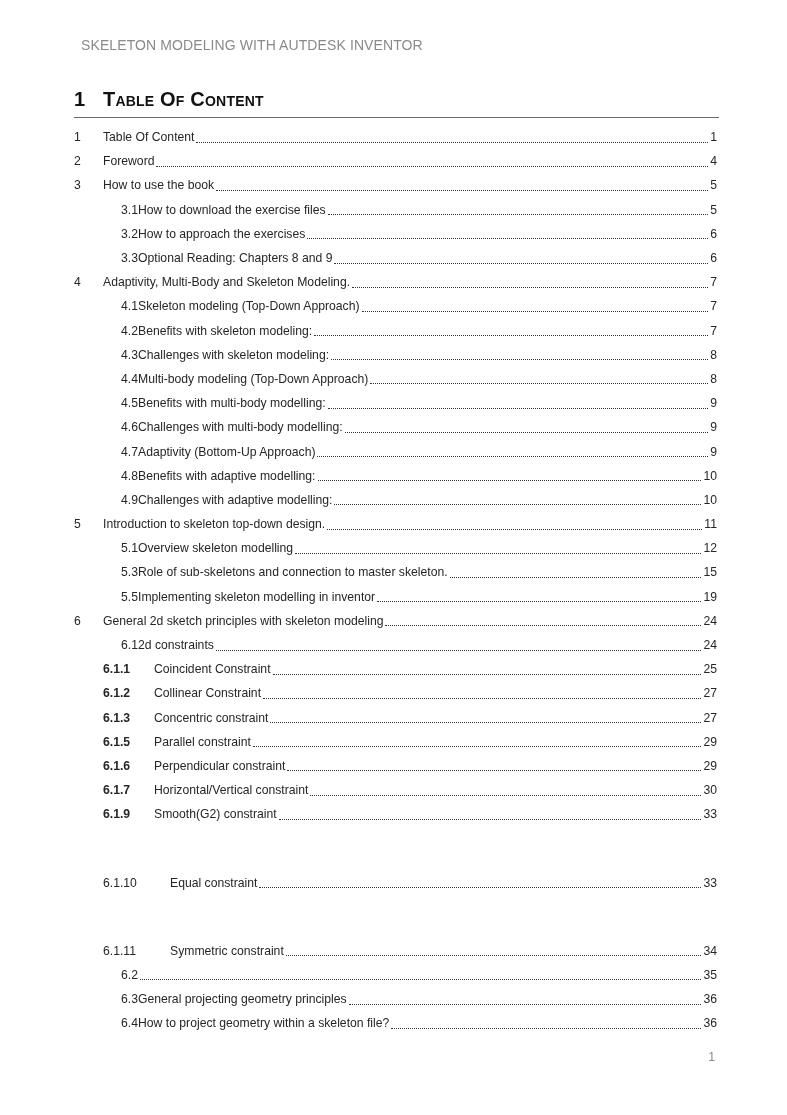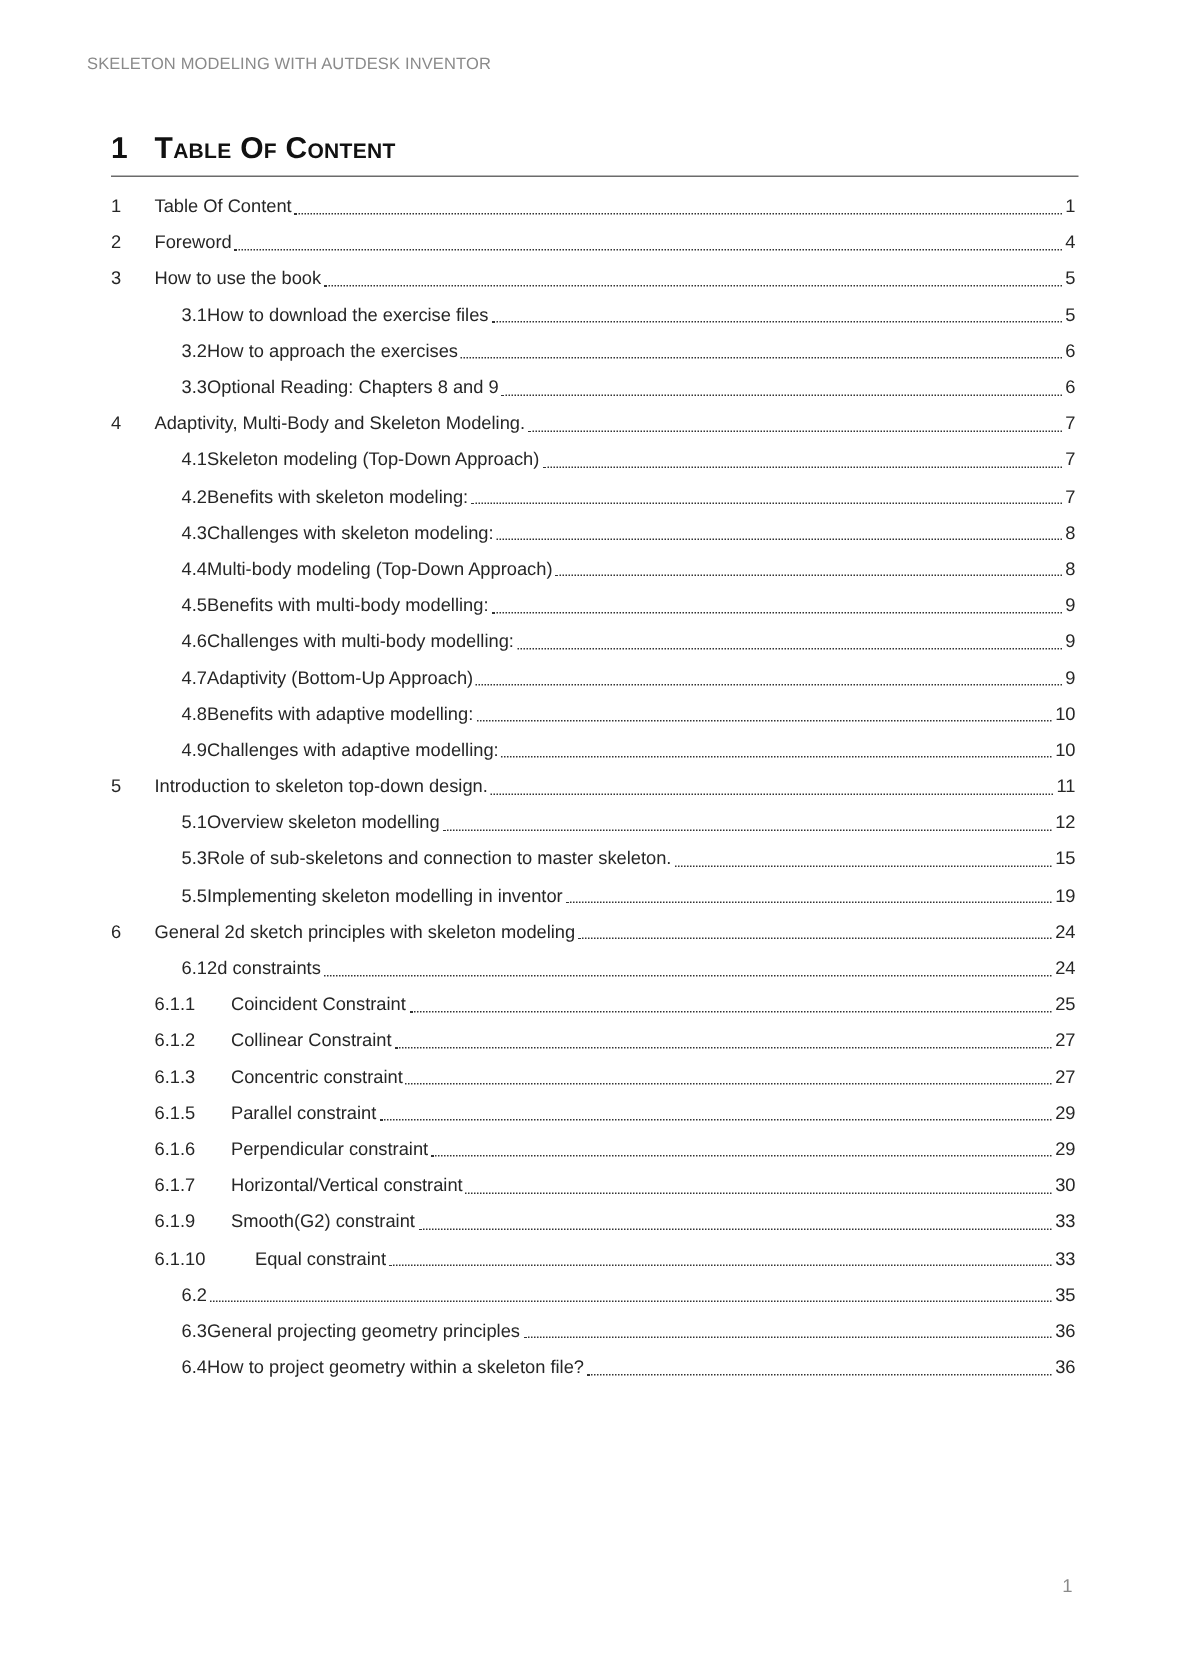--- a/index.html
+++ b/index.html
@@ -1,22 +1,22 @@
 <!DOCTYPE html>
 <html><head>
   <meta charset="utf-8">
   <style>
     html, body { margin: 0; padding: 0; background: #ffffff; }
     body {
       width: 787px; height: 1115px; position: relative; overflow: hidden;
       font-family: "Liberation Sans", sans-serif; color: #222;
     }
     .running-header {
-      position: absolute; left: 58px; top: 37px;
-      font-size: 11px; color: #8a8a8a; letter-spacing: 0.1px;
+      position: absolute; left: 81px; top: 37px;
+      font-size: 14px; color: #8a8a8a; letter-spacing: 0.1px;
     }
     .heading {
       position: absolute; left: 74px; top: 88px; width: 645px;
       border-bottom: 1px solid #6b6b6b; padding-bottom: 6px;
       display: flex; align-items: baseline;
       font-weight: bold; color: #111;
     }
     .heading .num { font-size: 20px; width: 29px; }
     .heading .title { font-size: 20px; font-variant: small-caps; letter-spacing: 0.2px; }
     .toc {
@@ -32,22 +32,22 @@
       flex: 1 1 auto; overflow: hidden; margin: 0 2px;
       height: 12px; position: relative; top: 1px;
       border-bottom: 1.5px dotted #333;
       transform: translateY(-2px);
     }
     .toc-row .p { flex: 0 0 auto; text-align: right; }
     .lvl1 .n { width: 29px; }
     .lvl2 { padding-left: 14px; }
     .lvl2 .n { width: 50px; text-align: right; }
     .lvl3 { padding-left: 29px; }
-    .lvl3 .n { width: 51px; }
-    .lvl3w { padding-left: 29px; }
+    .lvl3 .n { width: 51px; font-weight: bold; }
+    .lvl3w { padding-left: 29px; margin-top: 44px; }
     .lvl3w .n { width: 67px; }
     .page-number {
       position: absolute; right: 72px; top: 1050px;
       font-size: 12.3px; color: #8a8a8a;
     }
   </style>
 </head>
 <body>
 
 <div class="running-header">SKELETON MODELING WITH AUTDESK INVENTOR</div>
@@ -231,20 +231,26 @@
       <span class="t">Smooth(G2) constraint</span>
       <span class="leader"></span>
       <span class="p">33</span>
     </div>
     <div class="toc-row lvl3w">
       <span class="n">6.1.10</span>
       <span class="t">Equal constraint</span>
       <span class="leader"></span>
       <span class="p">33</span>
     </div>
+    <div class="toc-row lvl3w">
+      <span class="n">6.1.11</span>
+      <span class="t">Symmetric constraint</span>
+      <span class="leader"></span>
+      <span class="p">34</span>
+    </div>
     <div class="toc-row lvl2">
       <span class="n">6.2</span>
       <span class="leader"></span>
       <span class="p">35</span>
     </div>
     <div class="toc-row lvl2">
       <span class="n">6.3</span>
       <span class="t">General projecting geometry principles</span>
       <span class="leader"></span>
       <span class="p">36</span>

